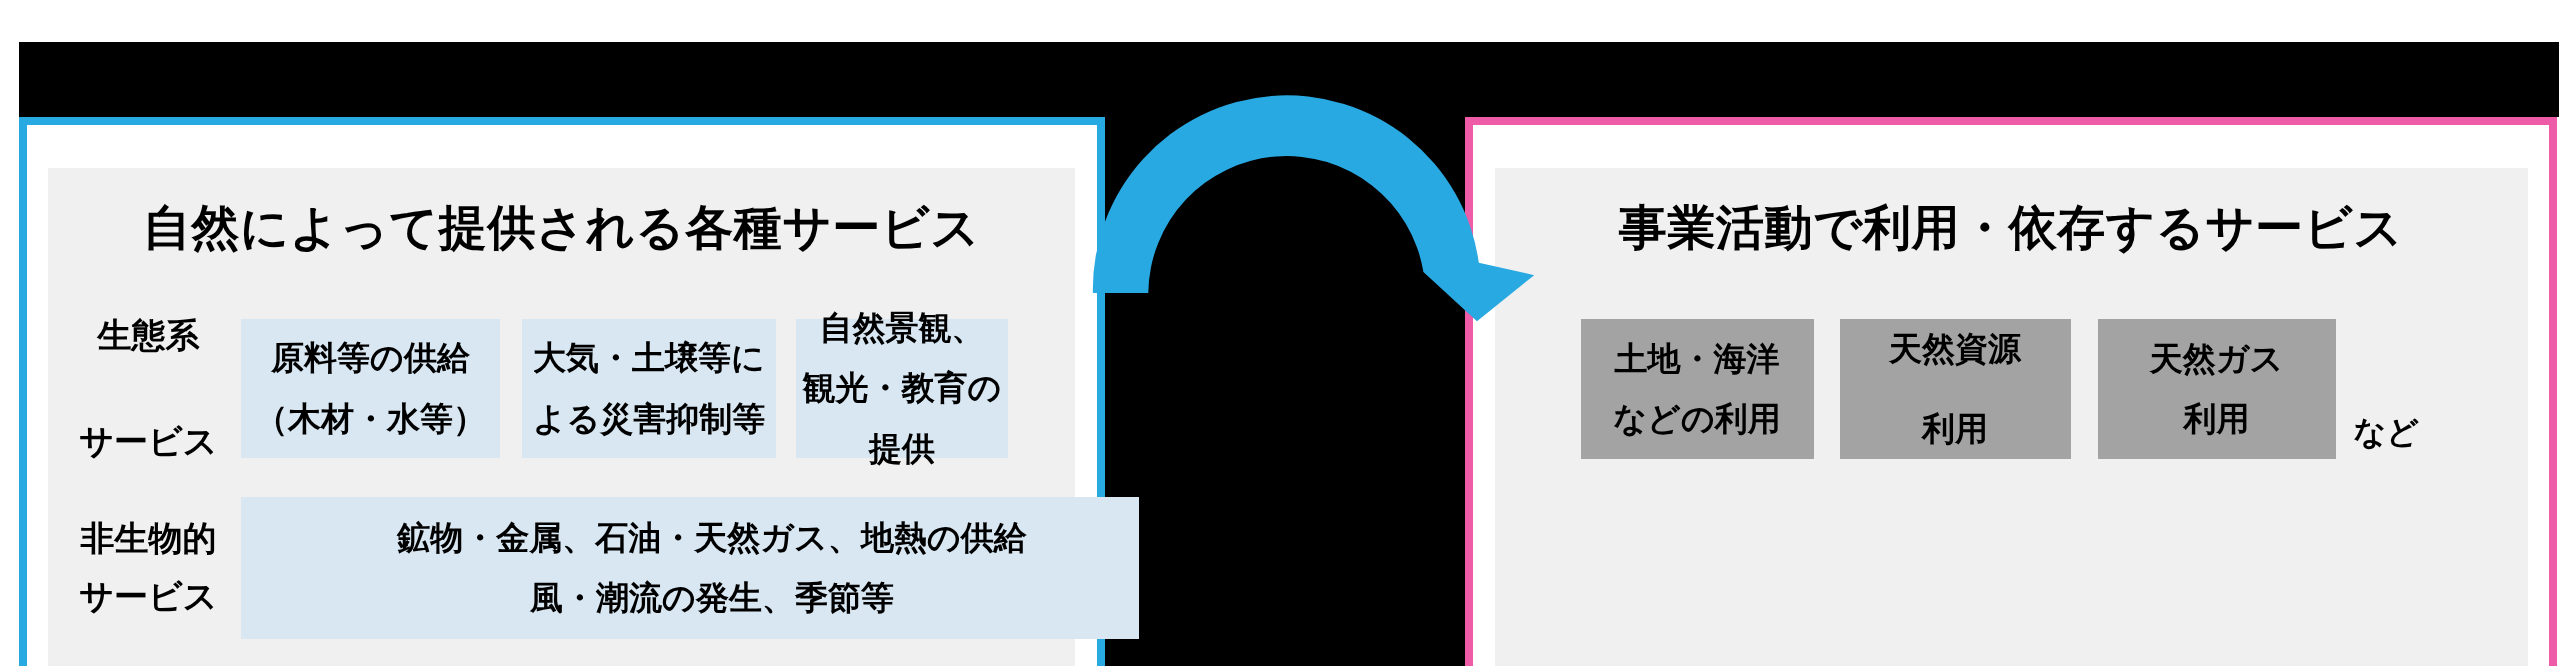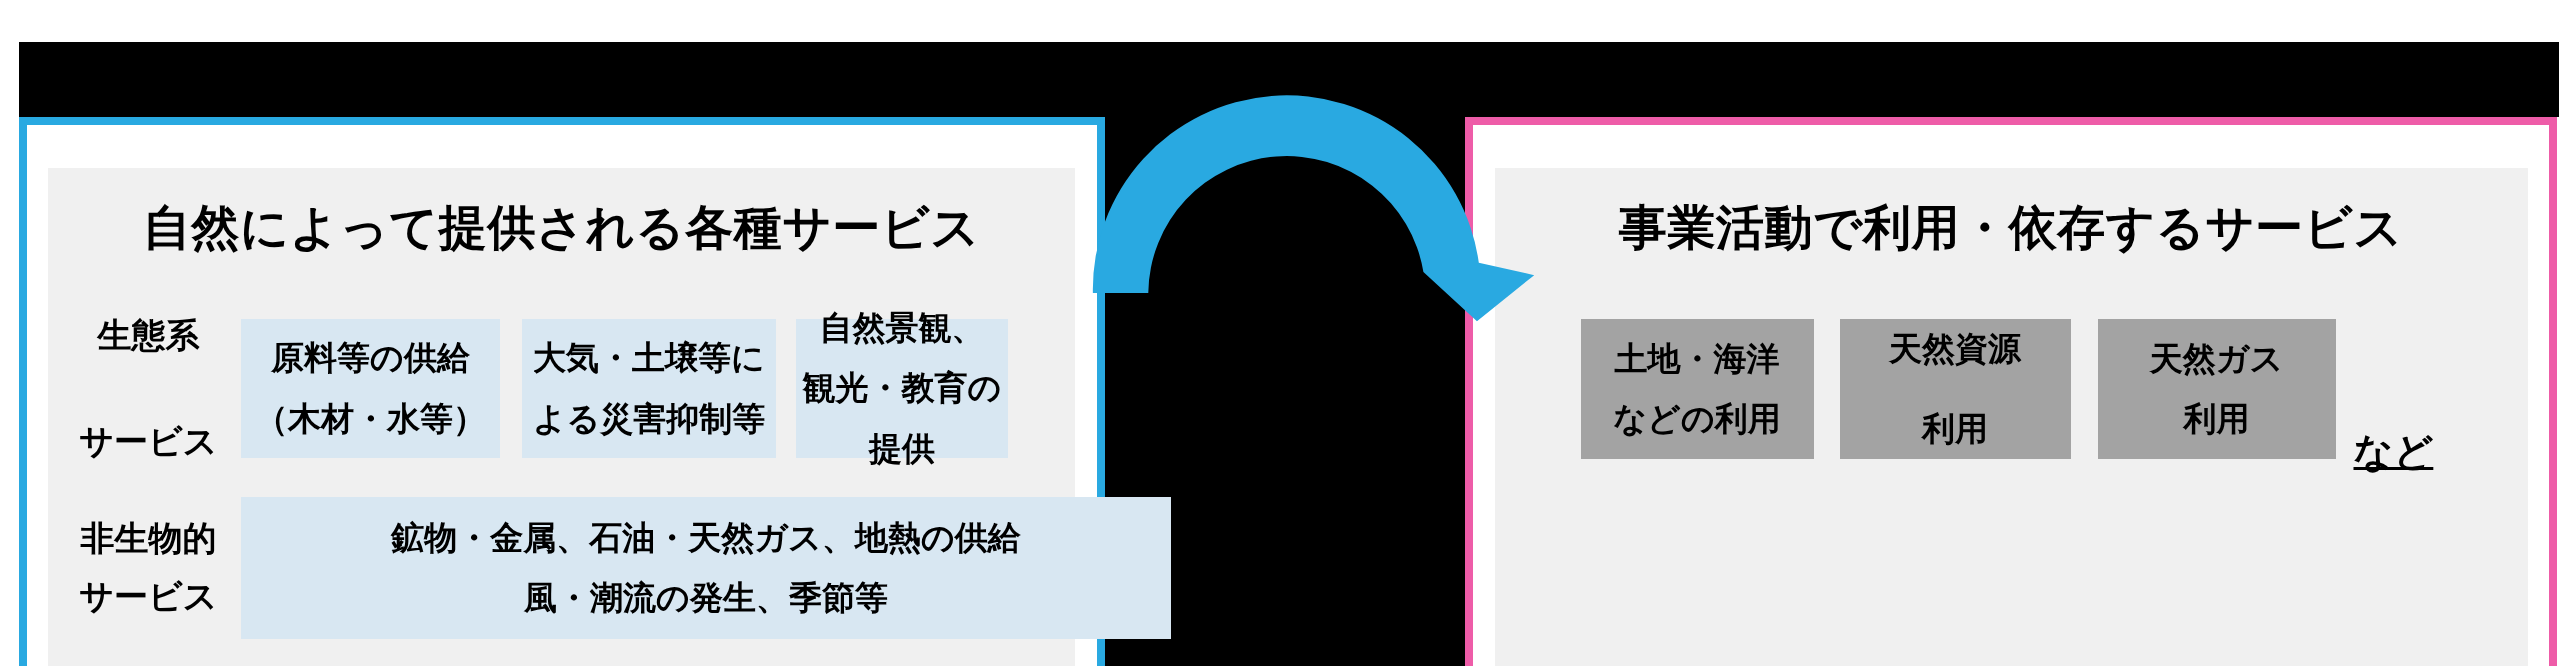--- a/index.html
+++ b/index.html
@@ -21,26 +21,26 @@
         font-size:33px;font-weight:700;line-height:1.82;text-align:center;}
   .chip.blue{background:#D8E7F2;}
   .chip.pink{background:#a3a3a3;text-align:right;}
   .chip span,.row-label span{display:block;}
   
   .lbl-r1{left:4.9px;top:151px;width:191px;height:139px;gap:48px;}
   .chip-a1{left:193px;top:151px;width:259px;height:139px;}
   .chip-a2{left:474px;top:151px;width:254px;height:139px;}
   .chip-a3{left:748px;top:151px;width:212px;height:139px;}
   .lbl-r2{left:4.9px;top:329px;width:191px;height:142px;}
-  .chip-wide{left:193px;top:329px;width:930px;height:142px;}
+  .chip-wide{left:193px;top:329px;width:854px;height:142px;padding-left:44px;}
   
   .chip-b1{left:86px;top:151px;width:233px;height:140px;}
   .chip-b2{left:345px;top:151px;width:231px;height:140px;gap:20px;}
   .chip-b3{left:603px;top:151px;width:238px;height:140px;}
-  .suffix{position:absolute;left:859px;top:264px;font-size:39px;font-weight:700;line-height:1;text-decoration:underline;}
+  .suffix{position:absolute;left:859px;top:248px;font-size:32px;font-weight:700;line-height:1;}
   .arrow-svg{position:absolute;left:0;top:0;width:2576px;height:666px;pointer-events:none;}
 </style>
 </head>
 <body>
 
 <div class="page">
 
   <div class="black-band"></div>
   <div class="black-col"></div>
 

